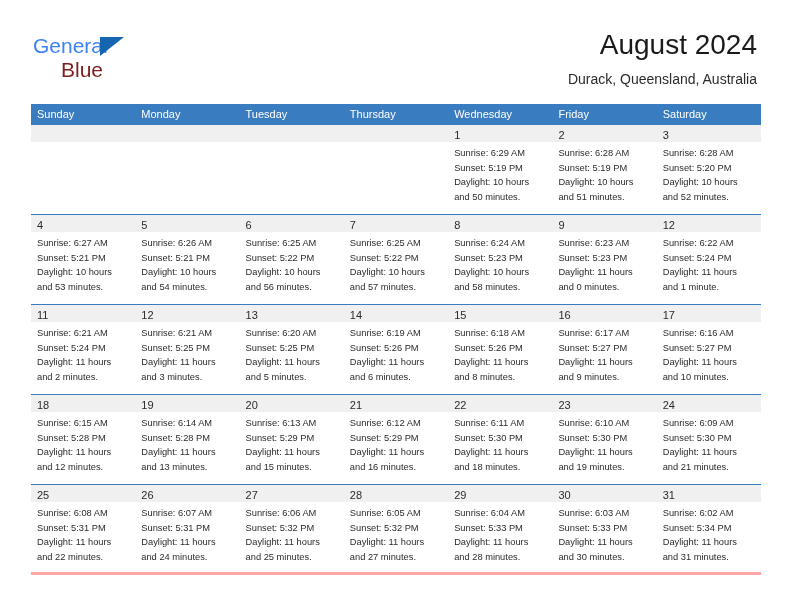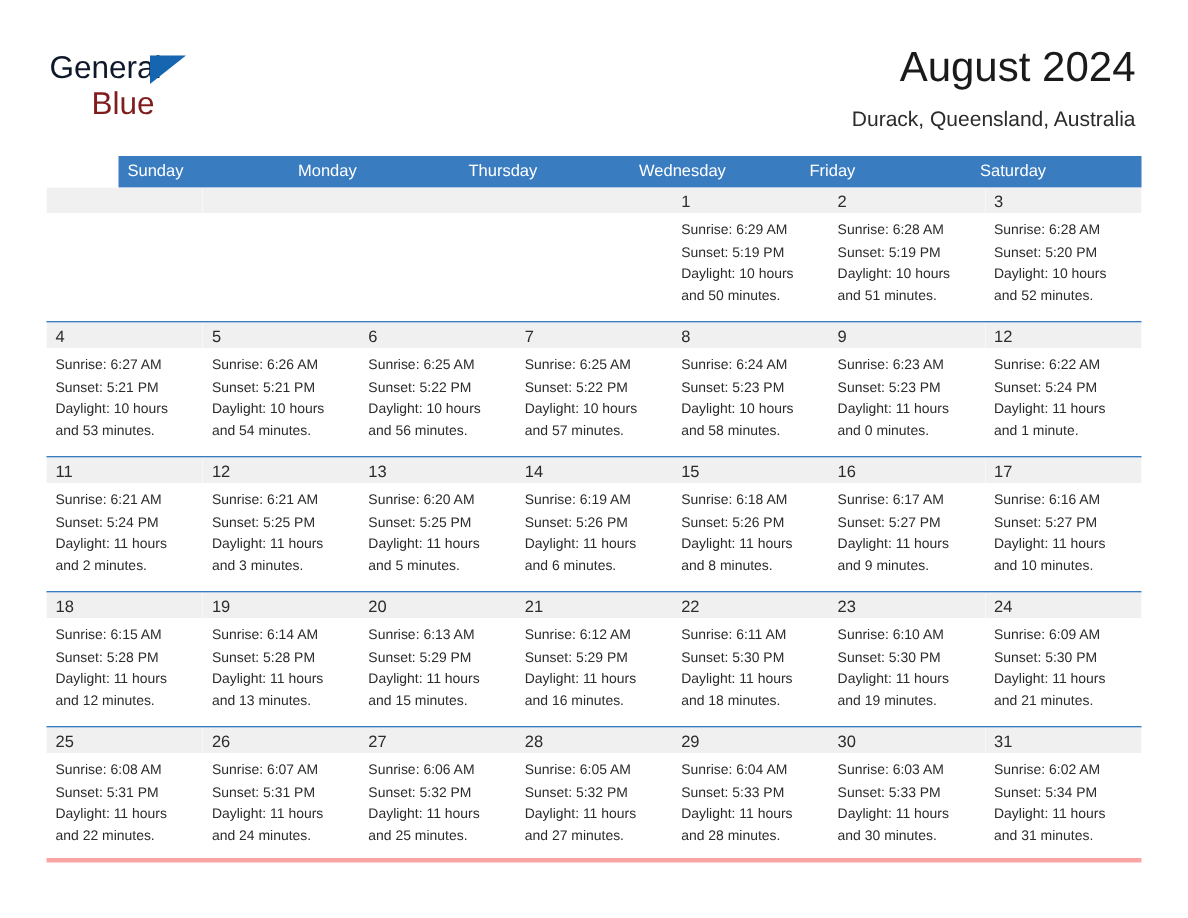--- a/index.html
+++ b/index.html
@@ -36,21 +36,21 @@
     width: 120px;
     height: 48px;
   }
   .brand-top {
     position: relative;
     height: 25px;
     line-height: 25px;
   }
   .brand-general {
     font-size: 21px;
-    color: #0f172a;
+    color: #3b82f6;
     letter-spacing: 0px;
     font-family: "Liberation Sans", sans-serif;
   }
   .brand-triangle {
     position: absolute;
     left: 67px;
     top: 4px;
     width: 0;
     height: 0;
     border-left: 24px solid #1665b0;
@@ -90,21 +90,20 @@
   .calendar {
     position: absolute;
     left: 31px;
     top: 104px;
     width: 730px;
   }
   .weekday-row {
     display: flex;
     background: #3a7cc0;
     height: 21px;
-    margin-left: 48px;
   }
   .weekday {
     flex: 1 1 0;
     color: #ffffff;
     font-size: 11px;
     line-height: 21px;
     padding-left: 6px;
     box-sizing: border-box;
     white-space: nowrap;
     overflow: hidden;
@@ -169,20 +168,21 @@
       <div class="cal-title">August 2024</div>
       <div class="cal-subtitle">Durack, Queensland, Australia</div>
     </div>
 
   </div>
 
   <div class="calendar">
     <div class="weekday-row" id="weekday-row">
         <div class="weekday">Sunday</div>
         <div class="weekday">Monday</div>
+        <div class="weekday">Tuesday</div>
         <div class="weekday">Thursday</div>
         <div class="weekday">Wednesday</div>
         <div class="weekday">Friday</div>
         <div class="weekday">Saturday</div>
       </div>
     <div id="weeks-container">
         <div class="week">
           <div class="day-cell empty">
             <div class="day-num-band"><span class="day-num"></span></div>
             <div class="day-info"></div>

